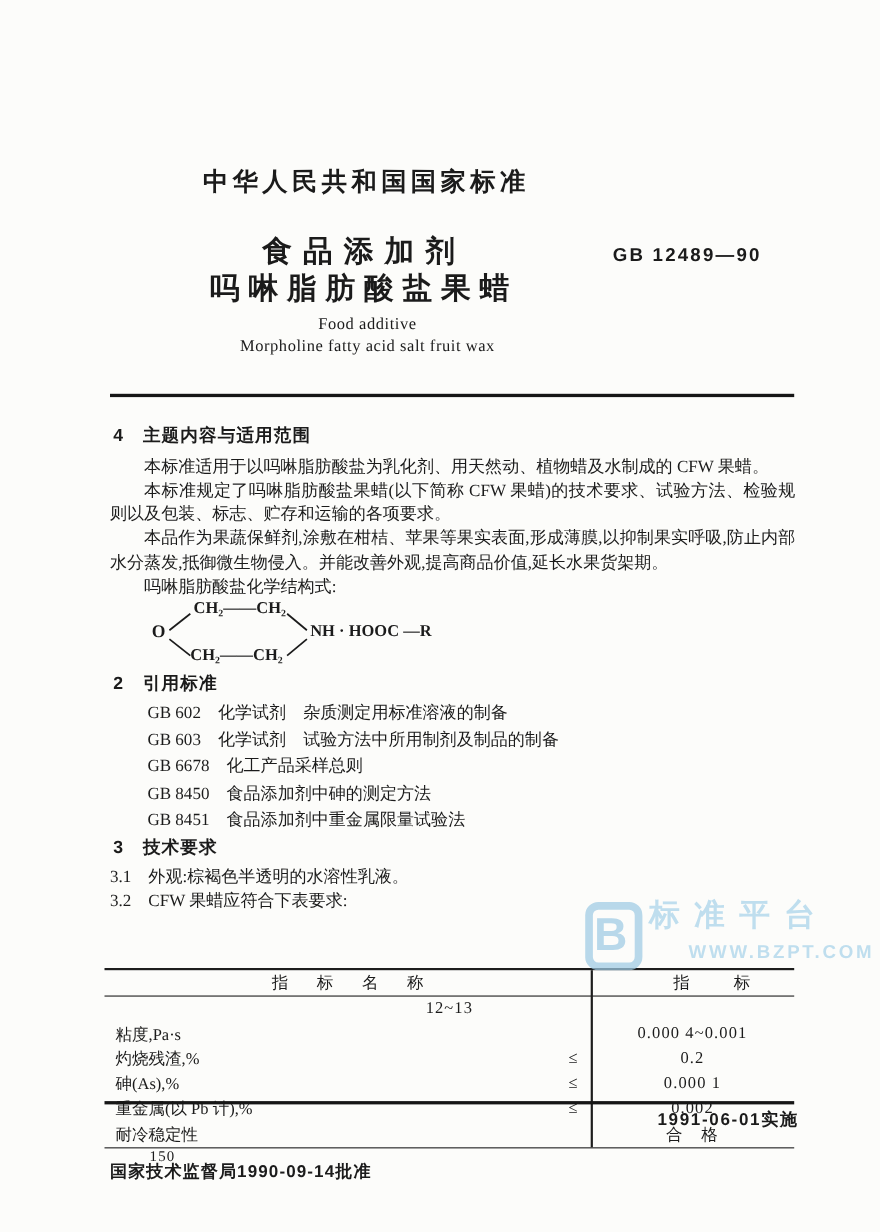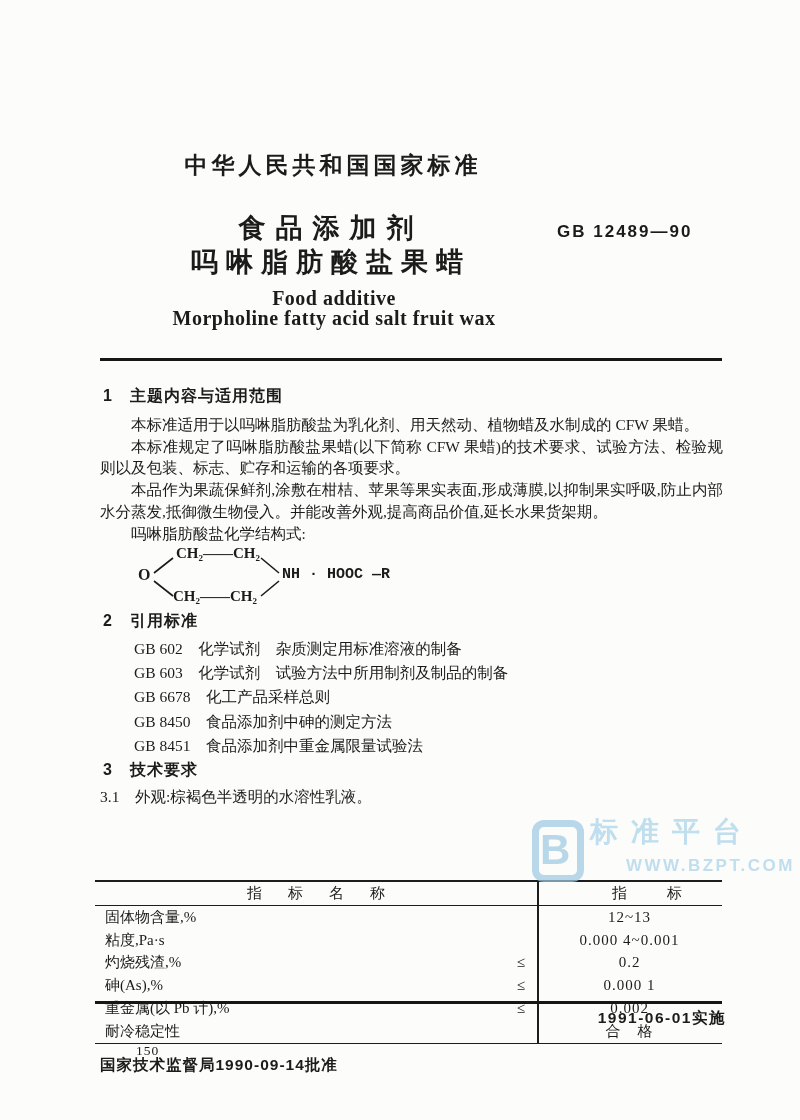--- a/index.html
+++ b/index.html
@@ -14,40 +14,40 @@
   }
   .abs{position:absolute;}
   .cx{transform:translateX(-50%);white-space:nowrap;}
   .hei{font-family:"Liberation Sans","DejaVu Sans",sans-serif;font-weight:bold;}
 
   
   .std-label{left:333px;top:150px;font-size:23px;letter-spacing:4px;}
   .doc-title1{left:331px;top:210px;font-size:27px;letter-spacing:10px;}
   .doc-title2{left:331px;top:244px;font-size:27px;letter-spacing:8px;}
   .std-number{left:557px;top:222px;font-size:17px;letter-spacing:2px;}
-  .title-en{font-weight:bold;font-size:20px;letter-spacing:0.5px;}
+  .title-en{font-weight:normal;font-size:15px;letter-spacing:0.5px;}
   .en1{left:334px;top:287px;}
   .en2{left:334px;top:307px;}
   .head-rule{left:100px;top:358px;width:622px;height:3px;background:#161616;}
 
   
   .sec-h{font-size:16px;letter-spacing:1px;}
   .sec1-h{left:103px;top:386px;}
   .sec2-h{left:103px;top:611px;}
   .sec3-h{left:103px;top:760px;}
 
   .body-text{font-size:15.5px;line-height:21.7px;text-align:justify;}
   .paras{left:100px;top:414px;width:623px;}
   .paras p{margin:0;text-indent:2em;}
 
   
   .formula{left:130px;top:545px;width:330px;height:64px;font-size:15px;font-weight:bold;}
   .formula .chain-top{position:absolute;left:46px;top:0;}
   .formula .atom-o{position:absolute;left:8px;top:21px;font-size:16px;}
-  .formula .chain-right{position:absolute;left:152px;top:21px;font-family:Liberation Mono, monospace;}
+  .formula .chain-right{position:absolute;left:152px;top:21px;}
   .formula .chain-bottom{position:absolute;left:43px;top:43px;}
   .formula svg{position:absolute;left:0;top:0;}
 
   
   .refs{left:134px;top:637px;font-size:15.5px;line-height:24.2px;white-space:nowrap;}
 
   .item31{left:100px;top:787px;font-size:15.5px;}
   .item32{left:100px;top:809px;font-size:15.5px;}
 
   
@@ -83,21 +83,21 @@
 <div class="page">
 
   <div class="abs cx hei doc-title1">食品添加剂</div>
   <div class="abs cx hei std-label">中华人民共和国国家标准</div>
   <div class="abs cx hei doc-title2">吗啉脂肪酸盐果蜡</div>
   <div class="abs hei std-number">GB 12489—90</div>
   <div class="abs cx title-en en1">Food additive</div>
   <div class="abs cx title-en en2">Morpholine fatty acid salt fruit wax</div>
   <div class="abs head-rule"></div>
 
-  <div class="abs hei sec-h sec1-h">1　主题内容与适用范围</div>
+  <div class="abs hei sec-h sec1-h">4　主题内容与适用范围</div>
   <div class="abs body-text paras">
     <p>本标准适用于以吗啉脂肪酸盐为乳化剂、用天然动、植物蜡及水制成的 CFW 果蜡。</p>
     <p>本标准规定了吗啉脂肪酸盐果蜡(以下简称 CFW 果蜡)的技术要求、试验方法、检验规则以及包装、标志、贮存和运输的各项要求。</p>
     <p>本品作为果蔬保鲜剂,涂敷在柑桔、苹果等果实表面,形成薄膜,以抑制果实呼吸,防止内部水分蒸发,抵御微生物侵入。并能改善外观,提高商品价值,延长水果货架期。</p>
     <p>吗啉脂肪酸盐化学结构式:</p>
   </div>
 
   <div class="abs formula">
     <svg width="330" height="64">
       <line x1="24" y1="28" x2="43" y2="13" stroke="#1b1b1b" stroke-width="1.6"></line>
@@ -115,34 +115,31 @@
   <div class="abs refs">
     <div>GB 602　化学试剂　杂质测定用标准溶液的制备</div>
     <div>GB 603　化学试剂　试验方法中所用制剂及制品的制备</div>
     <div>GB 6678　化工产品采样总则</div>
     <div>GB 8450　食品添加剂中砷的测定方法</div>
     <div>GB 8451　食品添加剂中重金属限量试验法</div>
   </div>
 
   <div class="abs hei sec-h sec3-h">3　技术要求</div>
   <div class="abs item31">3.1　外观:棕褐色半透明的水溶性乳液。</div>
+  <div class="abs item32">3.2　CFW 果蜡应符合下表要求:</div>
 
   <div class="abs spec-table">
     <div class="tbl-inner">
       <div class="tbl-divider"></div>
       <div class="thead">
         <div class="th1">指标名称</div>
         <div class="th2">指标</div>
       </div>
 
       <div class="trow">
-        <div class="tname">
-            <span>固体物含量,%</span>
-            <span class="trel"></span>
-          </div>
         <div class="tval">12~13</div>
       </div>
       <div class="trow">
         <div class="tname">
             <span>粘度,Pa·s</span>
             <span class="trel"></span>
           </div>
         <div class="tval">0.000 4~0.001</div>
       </div>
       <div class="trow">

